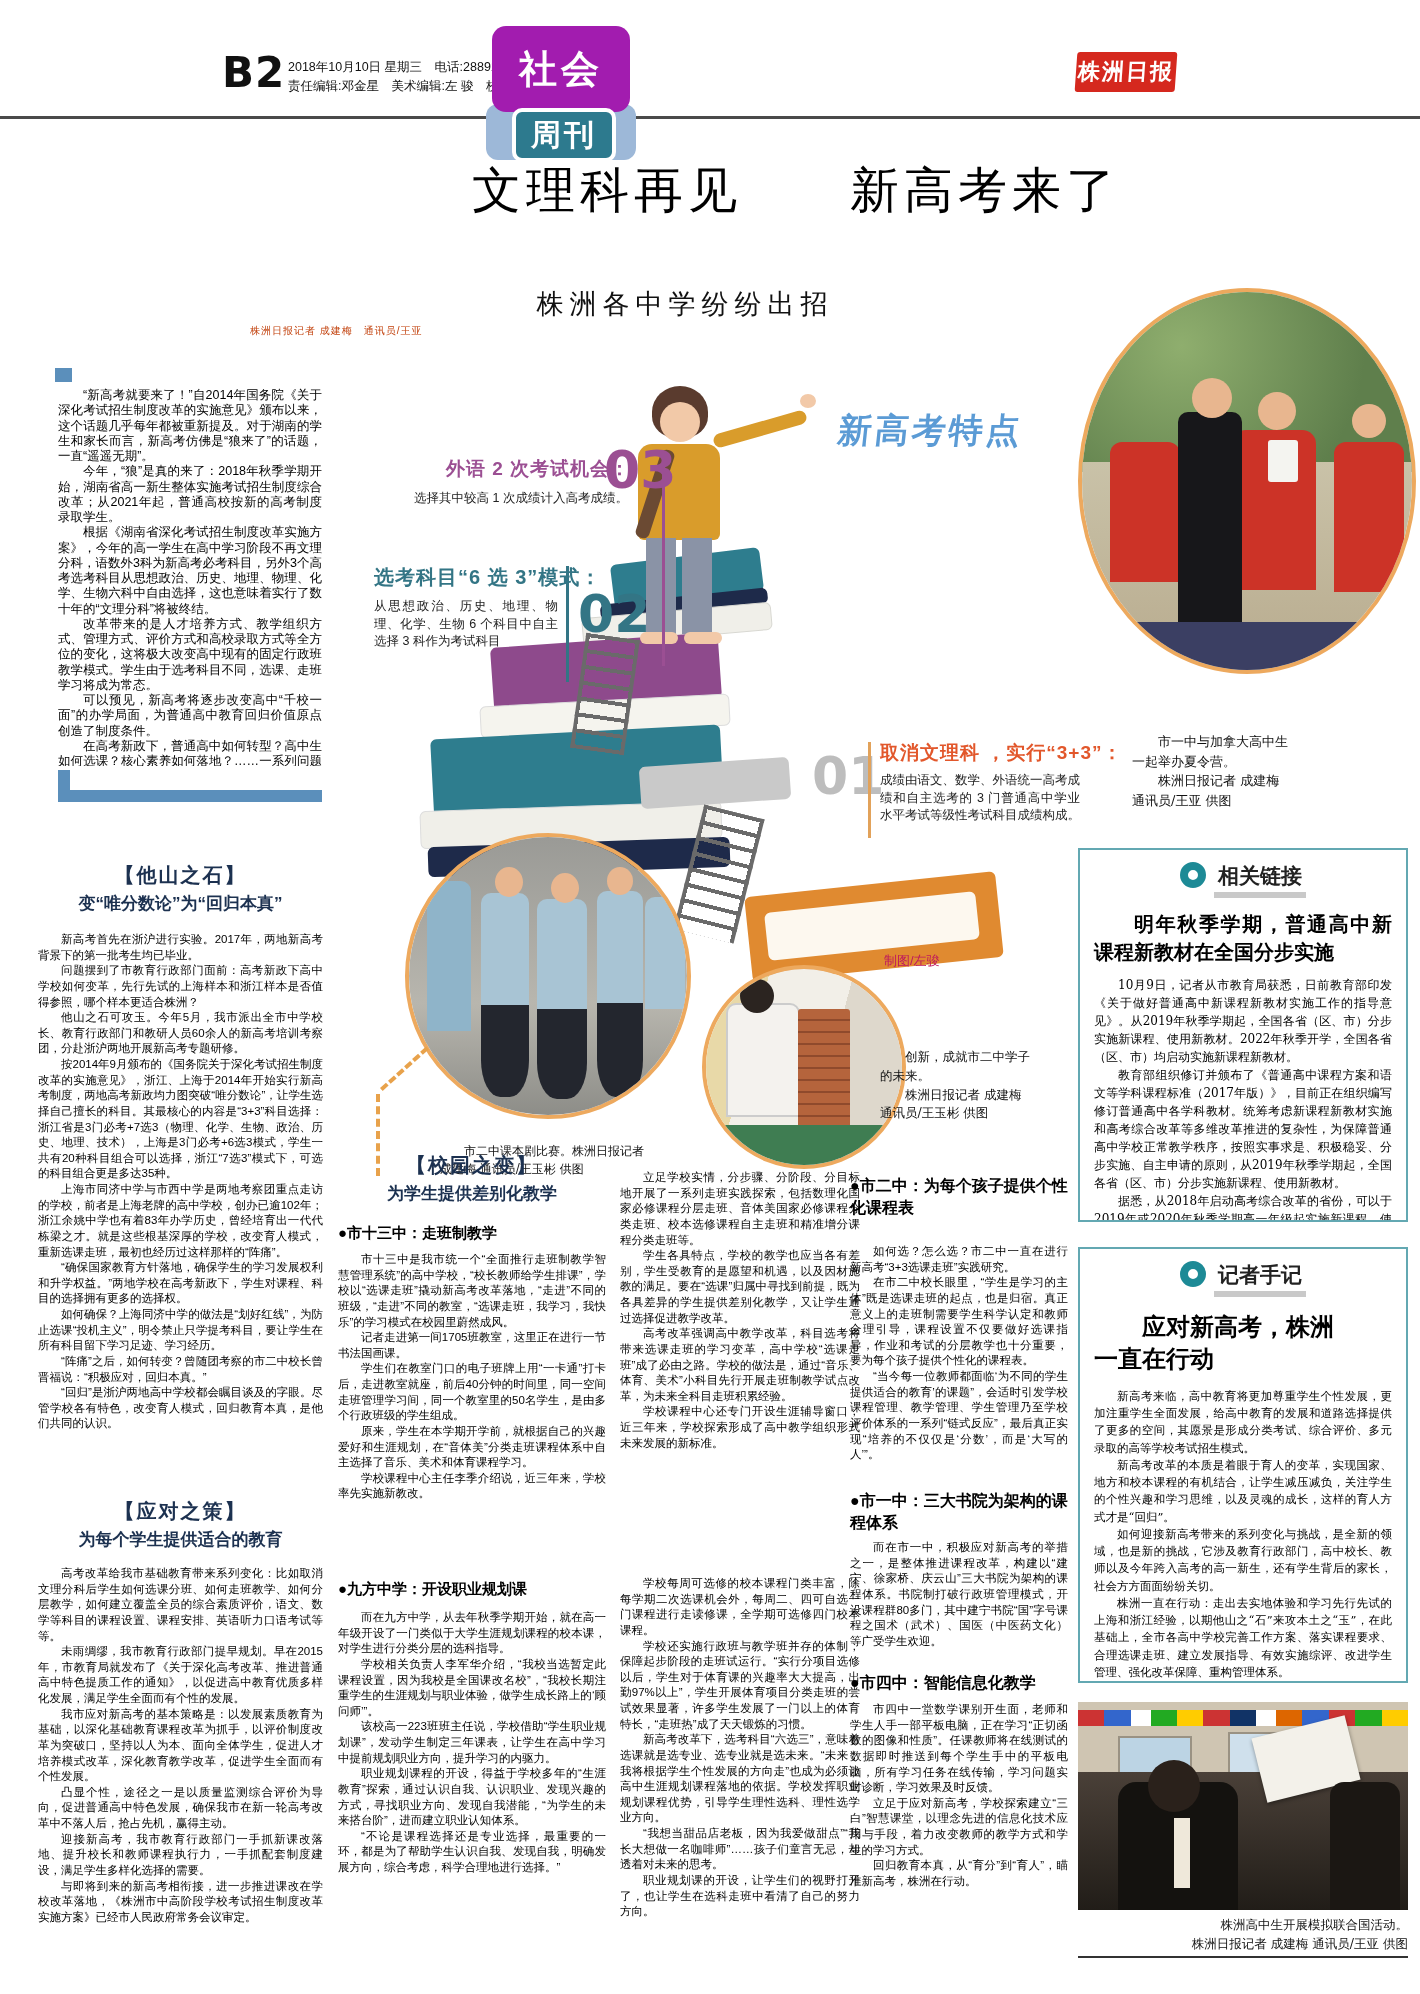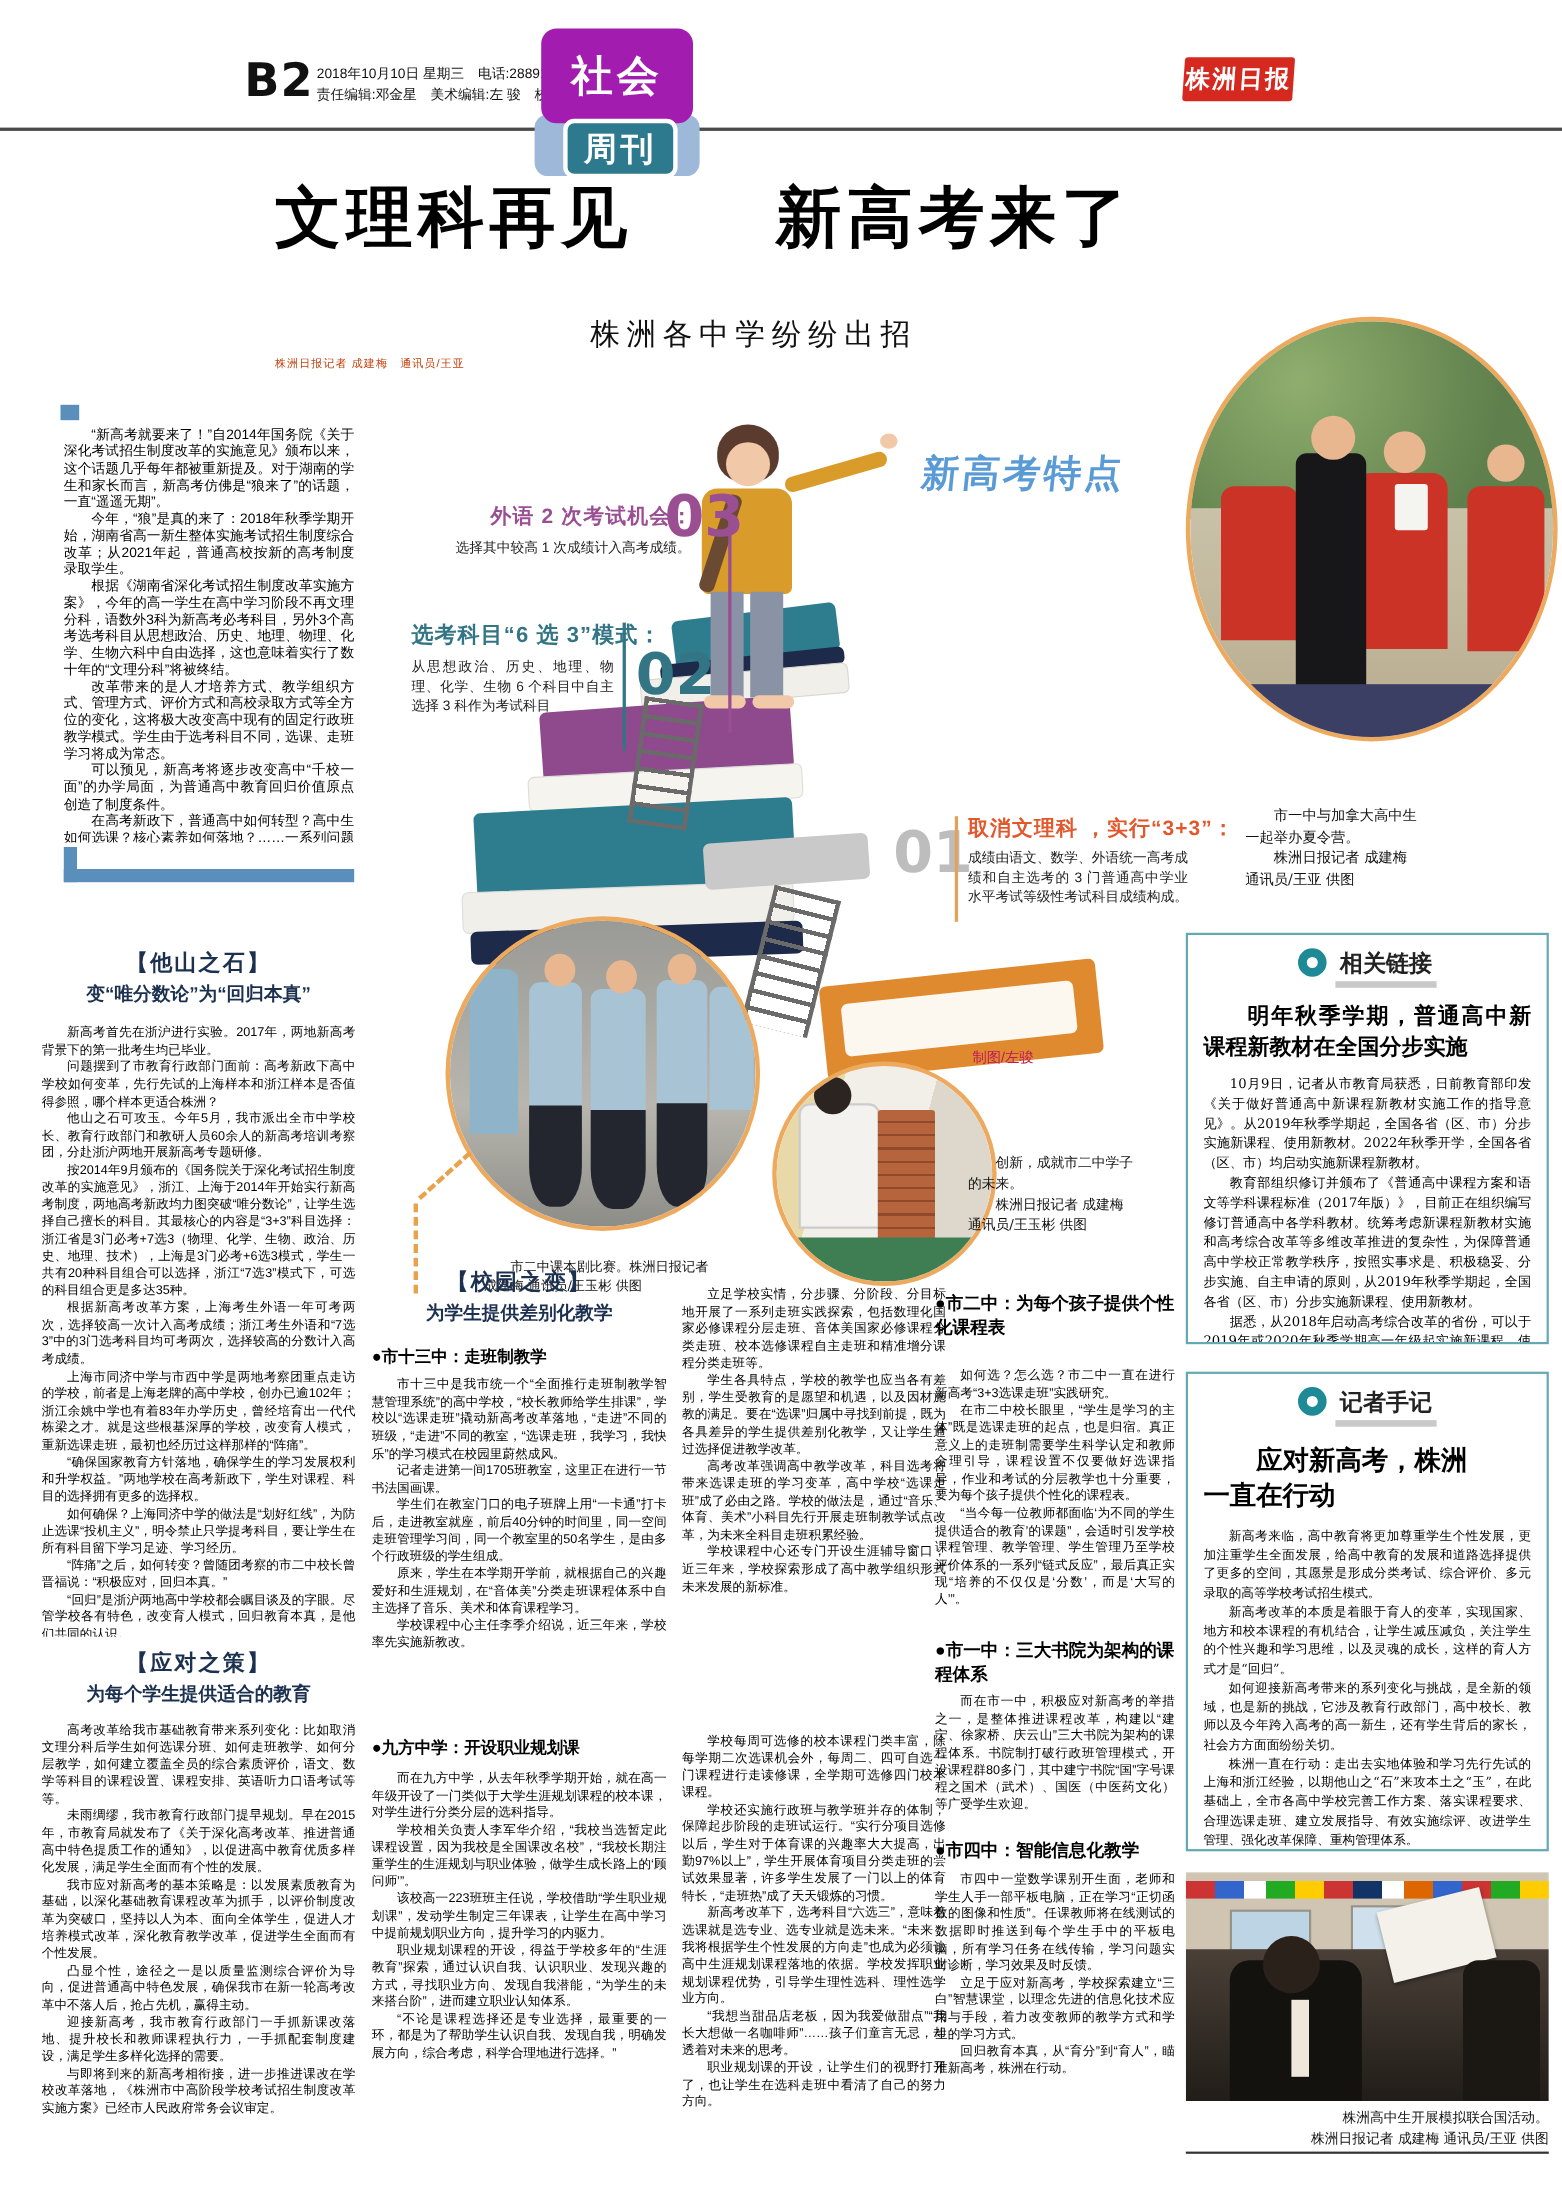--- a/index.html
+++ b/index.html
@@ -11,21 +11,21 @@
   .dateline{font-size:12.5px;line-height:1.55;color:#111;}
   .header-rule{height:3px;background:#4a4a4a;}
   .badge-soc{background:#a21caf;border-radius:14px;color:#fff;font-size:38px;font-weight:bold;
              display:flex;align-items:center;justify-content:center;letter-spacing:4px;}
   .badge-wing{background:#9db8d8;border-radius:12px;}
   .badge-week{background:#2d7a8e;border-radius:10px;color:#fff;font-size:30px;font-weight:bold;
               display:flex;align-items:center;justify-content:center;letter-spacing:3px;border:4px solid #fff;}
   .masthead{background:#d5281e;color:#fff;font-size:22px;font-weight:bold;display:flex;align-items:center;
             justify-content:center;letter-spacing:2px;transform:skewX(-4deg);border-radius:3px;}
   
-  .headline{font-size:60px;font-weight:bold;text-align:left;letter-spacing:5px;color:#000;}
+  .headline{font-size:49px;font-weight:normal;text-align:right;letter-spacing:5px;color:#000;}
   .subhead{font-size:27px;text-align:center;letter-spacing:6px;color:#111;}
   .byline{font-size:10px;text-align:left;color:#c2410c;letter-spacing:1px;}
   
   .intro-text{font-size:12.5px;line-height:1.22;text-align:justify;color:#000;}
   .intro-text p{margin:0;text-indent:2em;}
   .accent{background:#5b8fbb;}
   
   .kicker{font-size:20px;font-weight:bold;color:#1c3150;text-align:center;letter-spacing:2px;}
   .kicker2{font-size:17px;font-weight:bold;color:#1c3150;text-align:center;margin-top:3px;}
   .bodycol{font-size:11.5px;line-height:1.36;text-align:justify;color:#000;overflow:hidden;}
@@ -199,21 +199,20 @@
 
   <div class="abs" style="left:38px;top:862px;width:285px;">
     <div class="kicker">【他山之石】</div>
     <div class="kicker2">变“唯分数论”为“回归本真”</div>
   </div>
   <div class="abs bodycol" style="left:38px;top:932px;width:285px;height:556px;">
       <p>新高考首先在浙沪进行实验。2017年，两地新高考背景下的第一批考生均已毕业。</p>
       <p>问题摆到了市教育行政部门面前：高考新政下高中学校如何变革，先行先试的上海样本和浙江样本是否值得参照，哪个样本更适合株洲？</p>
       <p>他山之石可攻玉。今年5月，我市派出全市中学校长、教育行政部门和教研人员60余人的新高考培训考察团，分赴浙沪两地开展新高考专题研修。</p>
       <p>按2014年9月颁布的《国务院关于深化考试招生制度改革的实施意见》，浙江、上海于2014年开始实行新高考制度，两地高考新政均力图突破“唯分数论”，让学生选择自己擅长的科目。其最核心的内容是“3+3”科目选择：浙江省是3门必考+7选3（物理、化学、生物、政治、历史、地理、技术），上海是3门必考+6选3模式，学生一共有20种科目组合可以选择，浙江“7选3”模式下，可选的科目组合更是多达35种。</p>
-      <p>根据新高考改革方案，上海考生外语一年可考两次，选择较高一次计入高考成绩；浙江考生外语和“7选3”中的3门选考科目均可考两次，选择较高的分数计入高考成绩。</p>
       <p>上海市同济中学与市西中学是两地考察团重点走访的学校，前者是上海老牌的高中学校，创办已逾102年；浙江余姚中学也有着83年办学历史，曾经培育出一代代栋梁之才。就是这些根基深厚的学校，改变育人模式，重新选课走班，最初也经历过这样那样的“阵痛”。</p>
       <p>“确保国家教育方针落地，确保学生的学习发展权利和升学权益。”两地学校在高考新政下，学生对课程、科目的选择拥有更多的选择权。</p>
       <p>如何确保？上海同济中学的做法是“划好红线”，为防止选课“投机主义”，明令禁止只学提考科目，要让学生在所有科目留下学习足迹、学习经历。</p>
       <p>“阵痛”之后，如何转变？曾随团考察的市二中校长曾晋福说：“积极应对，回归本真。”</p>
       <p>“回归”是浙沪两地高中学校都会瞩目谈及的字眼。尽管学校各有特色，改变育人模式，回归教育本真，是他们共同的认识。</p>
     </div>
 
   <div class="abs" style="left:38px;top:1498px;width:285px;">
     <div class="kicker">【应对之策】</div>
     <div class="kicker2">为每个学生提供适合的教育</div>

